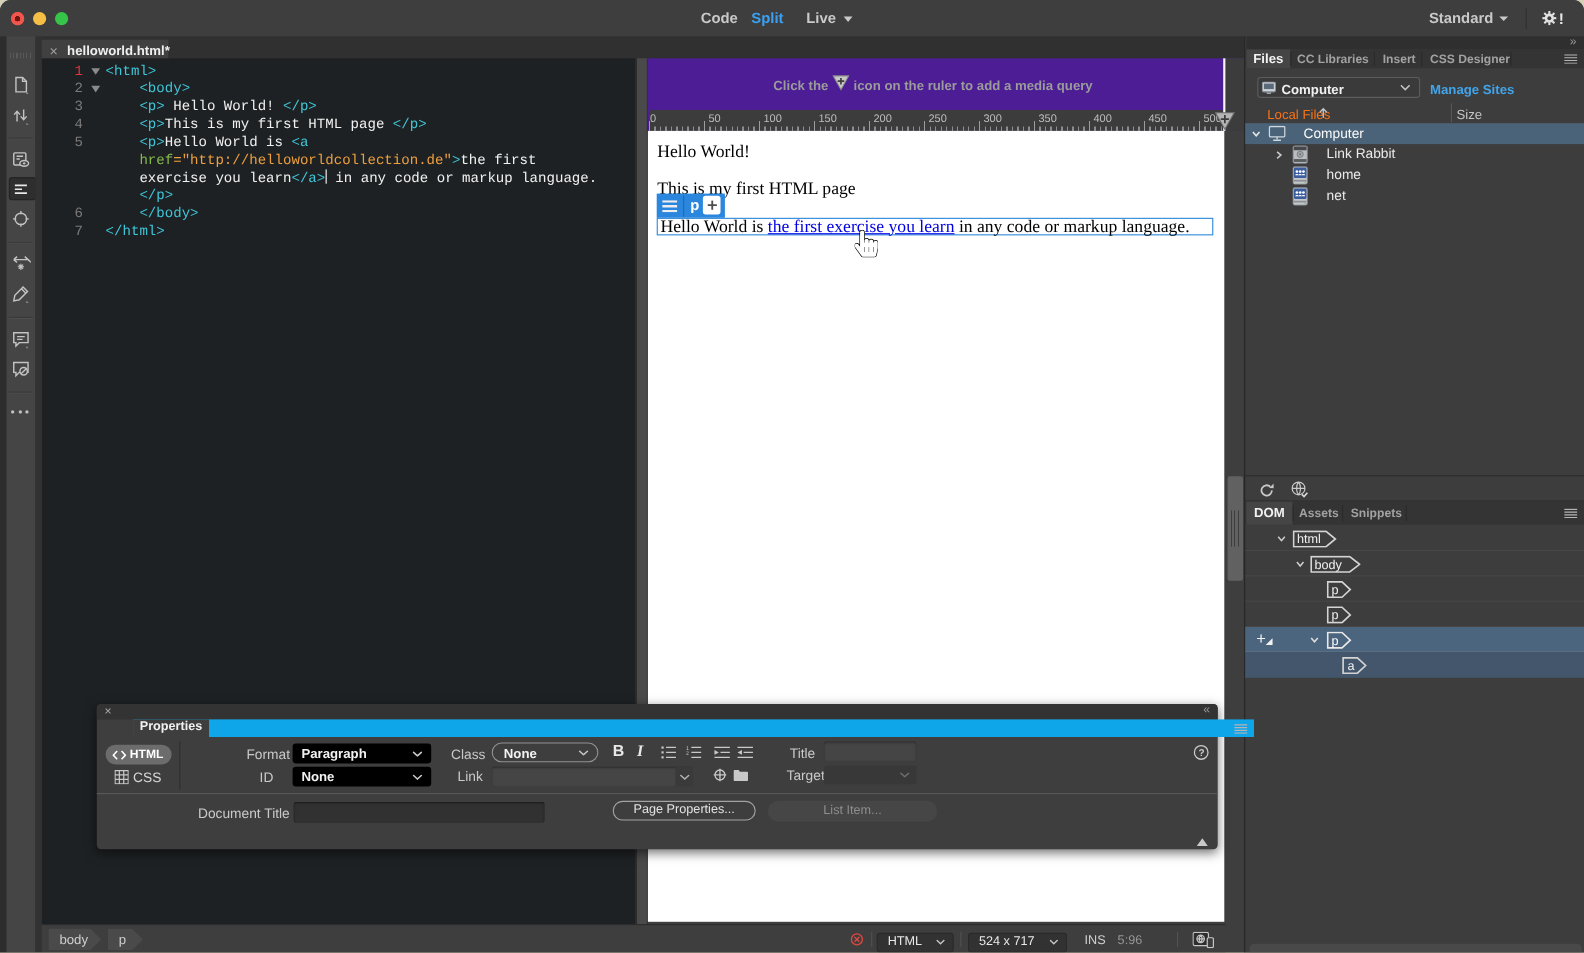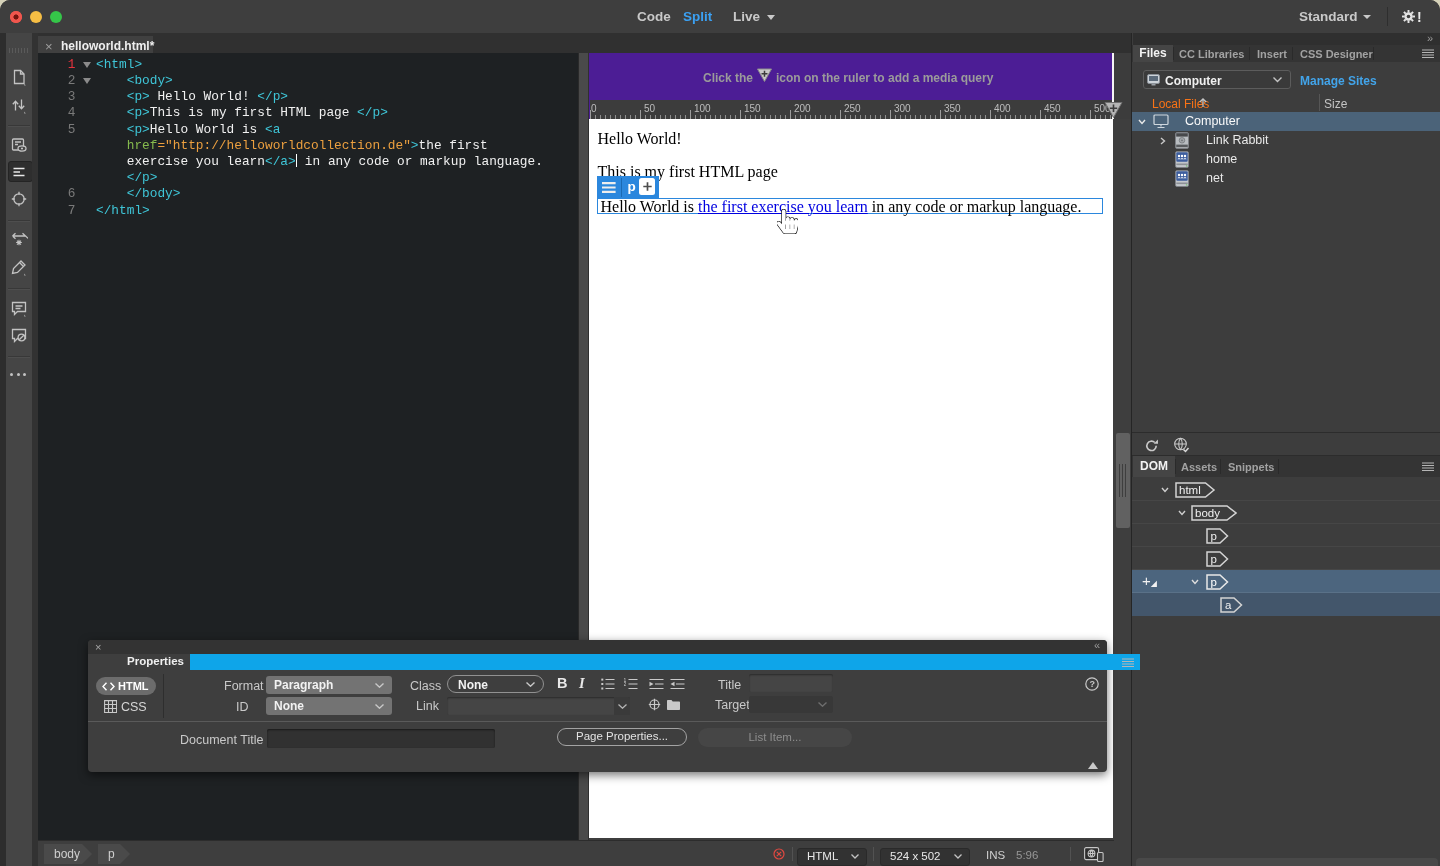--- a/index.html
+++ b/index.html
@@ -48,21 +48,21 @@
   #rpanel{left:1131px;top:33px;width:309px;height:833px;background:#3d3d3d;border-left:1px solid #252525;box-sizing:border-box;}
   .rtabrow{position:absolute;left:0;width:309px;background:#343434;}
   .rtab-active{position:absolute;background:#454545;color:#f2f2f2;font-weight:bold;font-size:12px;text-align:center;}
   .rtab{position:absolute;color:#a2a2a2;font-weight:bold;font-size:11px;}
   .treerow{position:absolute;left:0;width:309px;height:19px;color:#eaeaea;font-size:12.5px;line-height:19px;}
   .domrow{position:absolute;left:0;width:309px;height:23px;border-bottom:1px solid #464646;box-sizing:border-box;}
   .chev{position:absolute;width:8px;height:8px;}
   
   #props{left:88px;top:640px;width:1019px;height:132px;background:#3e3e3e;border-radius:4px;box-shadow:0 3px 10px rgba(0,0,0,0.55);}
   .plabel{position:absolute;color:#c9c9c9;font-size:12.5px;}
-  .psel{position:absolute;background:#737373;border-radius:3px;color:#f2f2f2;font-size:12px;font-weight:bold;}
+  .psel{position:absolute;background:#000000;border-radius:3px;color:#f2f2f2;font-size:12px;font-weight:bold;}
   .pinput{position:absolute;background:#454545;border-radius:2px;box-shadow:inset 0 1px 2px rgba(0,0,0,0.4);}
   .pchev{position:absolute;width:9px;height:5px;}
 </style>
 </head>
 <body>
 <div id="win">
   <div class="abs" id="titlebar">
     <div class="tl" style="left:10px;background:#f0564d;"></div>
     <div class="tl" style="left:10px;background:radial-gradient(circle,#73140e 0 2.5px,#f0564d 2.6px);"></div>
     <div class="tl" style="left:30px;background:#f6be44;"></div>
@@ -248,21 +248,21 @@
       <circle cx="6" cy="6" r="5"></circle>
         <path d="M3.8 3.8 l4.4 4.4 M8.2 3.8 l-4.4 4.4"></path>
     </svg>
     <div class="ssep" style="left:754px;"></div>
     <div class="sdd" style="left:759px;width:68px;"><span style="padding-left:9px;">HTML</span>
       <svg style="position:absolute;right:7px;top:5px;" width="8" height="5" viewBox="0 0 8 5">
           <path d="M0.5 0.5 L4 4 L7.5 0.5" stroke="#c3c3c3" fill="none" stroke-width="1.3"></path>
         </svg>
     </div>
     <div class="ssep" style="left:835px;"></div>
-    <div class="sdd" style="left:842px;width:88px;"><span style="padding-left:9px;">524 x 502</span>
+    <div class="sdd" style="left:842px;width:88px;"><span style="padding-left:9px;">524 x 717</span>
       <svg style="position:absolute;right:7px;top:5px;" width="8" height="5" viewBox="0 0 8 5">
           <path d="M0.5 0.5 L4 4 L7.5 0.5" stroke="#c3c3c3" fill="none" stroke-width="1.3"></path>
         </svg>
     </div>
     <div class="abs" style="left:948px;top:8px;color:#d0d0d0;font-size:11.5px;">INS</div>
     <div class="abs" style="left:978px;top:8px;color:#969696;font-size:11.5px;">5:96</div>
     <div class="ssep" style="left:1032px;"></div>
     <svg class="abs" style="left:1046px;top:6px;" width="20" height="15" viewBox="0 0 20 15" fill="none" stroke="#c6c6c6" stroke-width="1.1">
       <rect x="0.6" y="0.6" width="14" height="12" rx="1.5" fill="#2e2e2e"></rect>
       <circle cx="7.5" cy="6.5" r="3.4"></circle>

